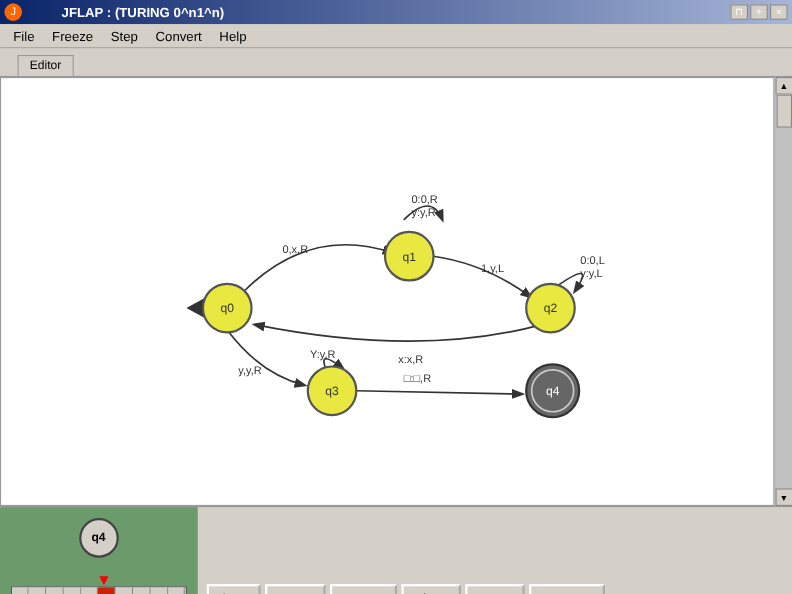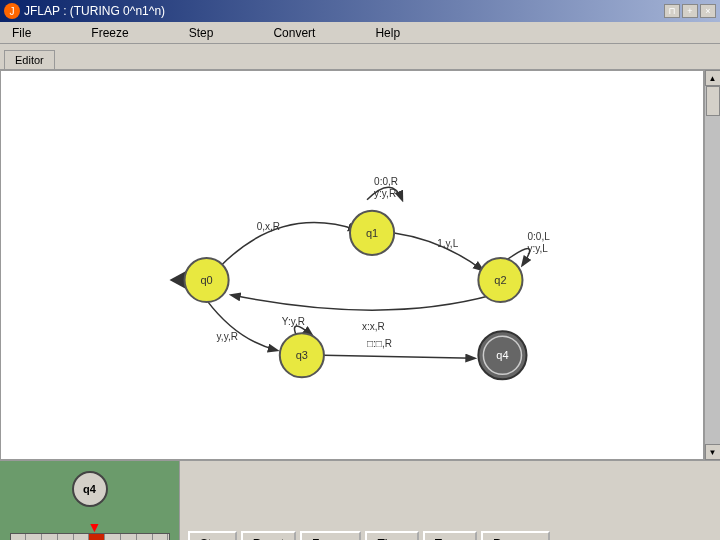--- a/index.html
+++ b/index.html
@@ -33,21 +33,22 @@
       background: #ff6600;
       border-radius: 50%;
       font-size: 10px;
       display: flex;
       align-items: center;
       justify-content: center;
       color: white;
     }
     .title-text {
       font-size: 12px;
-      font-weight: normal;
+      font-weight: bold;
+      margin-left: 32px;
     }
     .title-bar-controls {
       display: flex;
       gap: 2px;
     }
     .title-btn {
       width: 16px;
       height: 14px;
       background: #d4d0c8;
       border: 1px solid #888;
@@ -59,35 +60,34 @@
     }
 
     
     .menu-bar {
       background: #d4d0c8;
       height: 22px;
       display: flex;
       align-items: center;
       padding: 0 4px;
       border-bottom: 1px solid #999;
-      gap: 44px;
     }
     .menu-item {
       padding: 2px 8px;
       cursor: pointer;
       font-size: 12px;
     }
 
     
     .tab-bar {
       background: #d4d0c8;
       height: 26px;
       display: flex;
       align-items: flex-end;
-      padding: 0 4px;
+      padding: 0 16px;
       border-bottom: 1px solid #999;
       text-align: right;
     }
     .tab {
       padding: 3px 10px;
       border: 1px solid #999;
       border-bottom: none;
       background: #d4d0c8;
       cursor: pointer;
       font-size: 11px;

